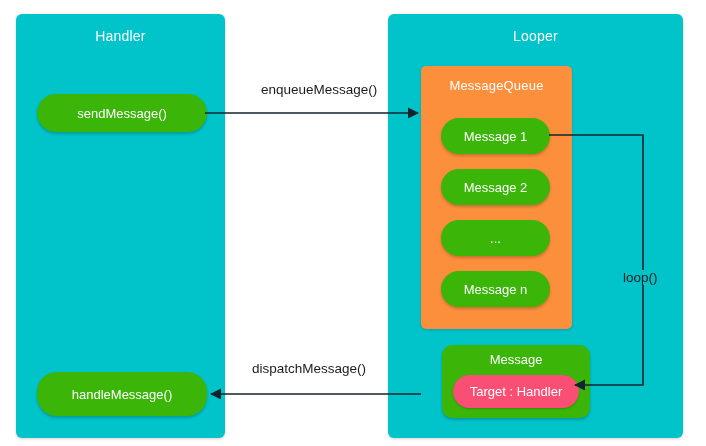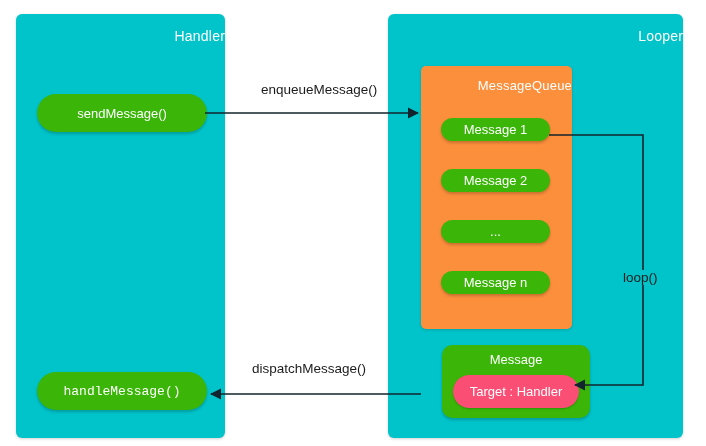--- a/index.html
+++ b/index.html
@@ -21,21 +21,21 @@
     position: absolute;
     background: #00c4ca;
     border-radius: 6px;
     box-shadow: 0 1px 3px rgba(0,0,0,0.18);
   }
   .container-title {
     position: absolute;
     top: 14px;
     left: 0;
     width: 100%;
-    text-align: right;
+    text-align: center;
     color: #ffffff;
     font-size: 14px;
     letter-spacing: .2px;
   }
 
   #handler-box  { left: 16px;  top: 14px; width: 209px; height: 424px; }
   #looper-box   { left: 388px; top: 14px; width: 295px; height: 424px; }
 
   
   #queue-box {
@@ -57,23 +57,23 @@
     border-radius: 20px;
     color: #ffffff;
     font-size: 13px;
     display: flex;
     align-items: center;
     justify-content: center;
     box-shadow: 0 2px 3px rgba(0,0,0,0.20);
   }
 
   #send-message-pill   { left: 37px;  top: 94px;  width: 170px; height: 38px; }
-  #handle-message-pill { left: 37px;  top: 372px; width: 170px; height: 38px; font-family: Liberation Mono, monospace; }
+  #handle-message-pill { left: 37px;  top: 372px; width: 170px; height: 44px; }
 
-  .queue-item { left: 441px; width: 109px; height: 23px; font-size: 13px; }
+  .queue-item { left: 441px; width: 109px; height: 36px; font-size: 13px; }
   #queue-item-0 { top: 118px; }
   #queue-item-1 { top: 169px; }
   #queue-item-2 { top: 220px; }
   #queue-item-3 { top: 271px; }
 
   
   #message-card {
     position: absolute;
     left: 421px;
     top: 345px;

